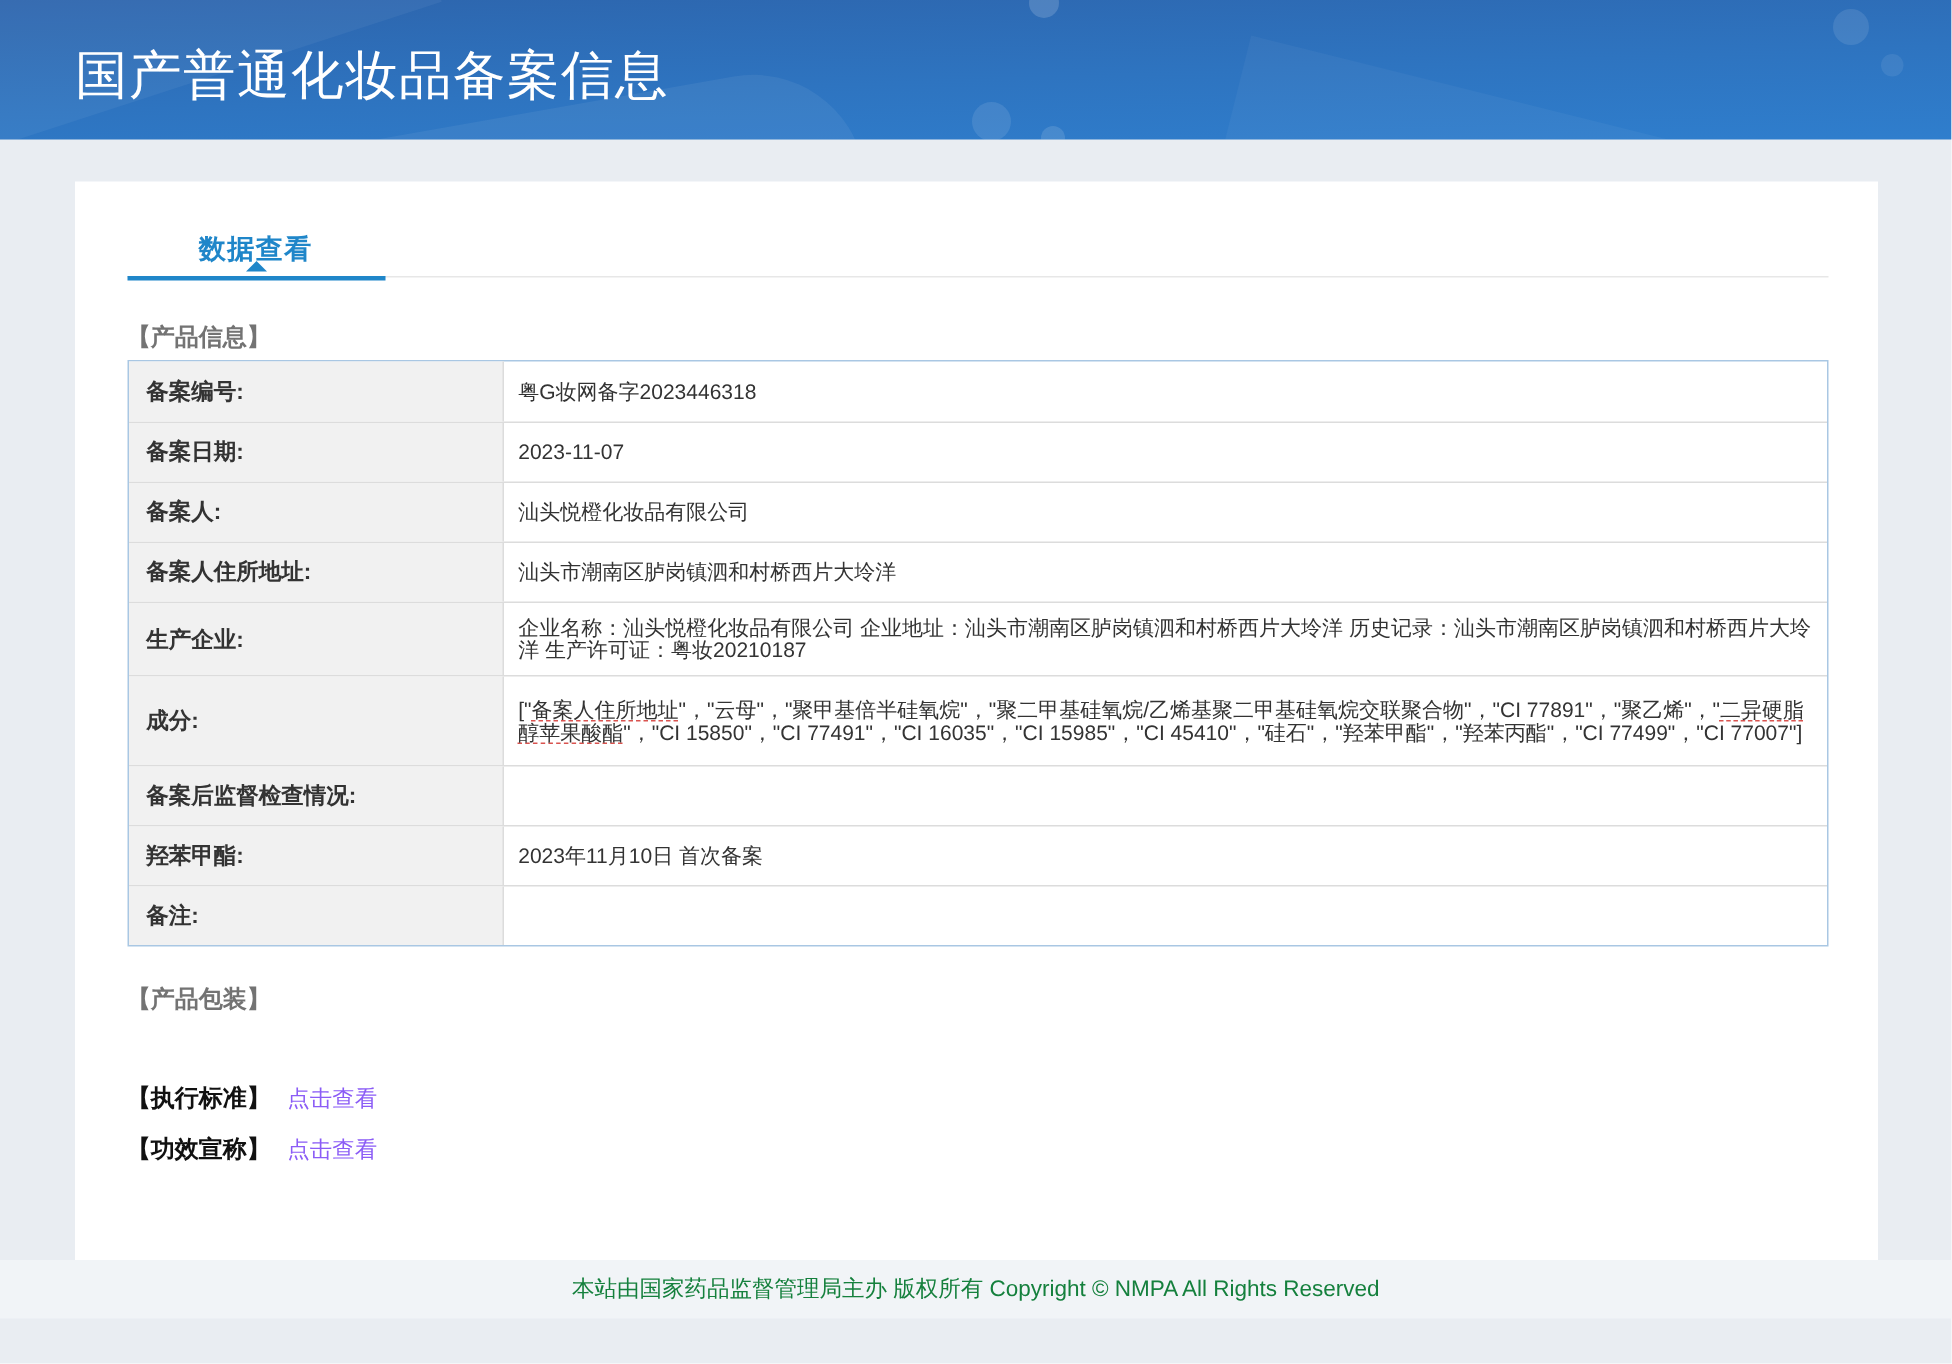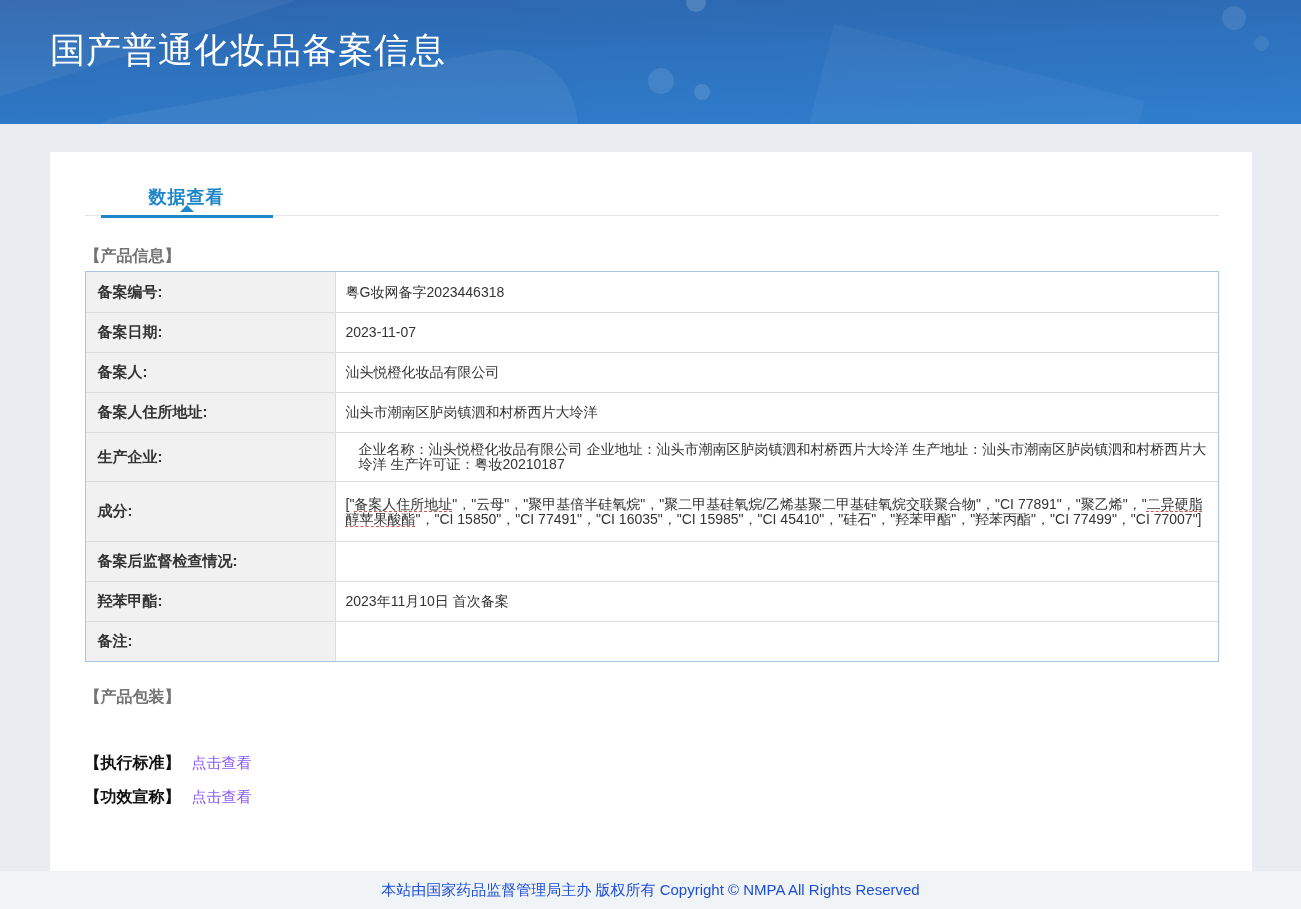--- a/index.html
+++ b/index.html
@@ -7,21 +7,21 @@
   body {
     background:#e9edf2;
     font-family:"Liberation Sans","DejaVu Sans",sans-serif;
     color:#333;
     overflow:hidden;
   }
 
   
   .header {
     position:relative;
-    height:124px;
+    height:93px;
     background:linear-gradient(178deg,#2d65ad 0%,#2e74c0 55%,#2f7ecd 100%);
     overflow:hidden;
     font-family:Liberation Serif, serif;
   }
   .header-title {
     position:relative; z-index:3;
     color:#ffffff;
     font-size:35px;
     font-weight:400;
     letter-spacing:1px;
@@ -55,21 +55,21 @@
     width:1202px;
     min-height:719px;
     margin:28px auto 0;
     background:#ffffff;
     padding:34px 33px 0 35px;
   }
 
   
   .tabbar { position:relative; height:30px; border-bottom:1px solid #e7e7e7; }
   .tab {
-    position:absolute; left:16px; bottom:-3px;
+    position:absolute; left:0; bottom:-3px;
     width:172px; height:33px;
     display:flex; justify-content:center; align-items:flex-start;
     color:#1f86c9; font-size:18px; font-weight:700; letter-spacing:1px;
     border-bottom:3px solid #1f86c9;
     cursor:pointer;
   }
   .caret {
     position:absolute; bottom:3px; left:50%; margin-left:-7px;
     width:0; height:0;
     border-left:7px solid transparent;
@@ -78,21 +78,21 @@
   }
 
   
   .section-title { margin-top:30px; font-size:16px; font-weight:700; color:#737373; }
 
   
   .info-table { margin-top:4px; border:1px solid #a9c7e3; }
   .trow { display:flex; border-top:1px solid #dcdcdc; min-height:40px; }
   .trow:first-child { border-top:none; }
   .trow-first { min-height:42px; }
-  .trow-mfr { min-height:48px;gap:13px; }
+  .trow-mfr { min-height:48px; }
   .trow-ing { min-height:60px;justify-content:flex-end; }
   .tlabel {
     width:250px; flex-shrink:0;
     background:#f1f1f1;
     border-right:1px solid #dcdcdc;
     display:flex; align-items:center;
     padding-left:12px;
     font-size:15px; font-weight:700; color:#333;
   }
   .tvalue {
@@ -122,21 +122,21 @@
     color:#8b5cf6;
     text-decoration:none;
     cursor:pointer;
   }
 
   
   .footer {
     height:39px;
     background:#f1f4f7;
     display:flex; align-items:center; justify-content:center;
-    font-size:15px; color:#1d4ed8;
+    font-size:15px; color:#15803d;
   }
 </style>
 </head>
 <body>
 
 <div class="header">
   <div class="deco deco-band-topleft"></div>
   <div class="deco deco-blob-left"></div>
   <div class="deco deco-band-mid"></div>
   <div class="deco deco-dot-1"></div>
@@ -185,21 +185,21 @@
     <div class="trow">
       <div class="tlabel">备案人住所地址:</div>
       <div class="tvalue">
           <span>汕头市潮南区胪岗镇泗和村桥西片大坽洋</span>
         </div>
     </div>
 
     <div class="trow trow-mfr">
       <div class="tlabel">生产企业:</div>
       <div class="tvalue">
-          <span>企业名称：汕头悦橙化妆品有限公司 企业地址：汕头市潮南区胪岗镇泗和村桥西片大坽洋 生产地址：汕头市潮南区胪岗镇泗和村桥西片大坽洋 生产许可证：粤妆20210187</span>
+          <span>企业名称：汕头悦橙化妆品有限公司 企业地址：汕头市潮南区胪岗镇泗和村桥西片大坽洋 历史记录：汕头市潮南区胪岗镇泗和村桥西片大坽洋 生产许可证：粤妆20210187</span>
         </div>
     </div>
 
     <div class="trow trow-ing">
       <div class="tlabel">成分:</div>
       <div class="tvalue">
         <span><span>["</span><span class="misspell">备案人住所地址</span><span>"，"云母"，"聚甲基倍半硅氧烷"，"聚二甲基硅氧烷/乙烯基聚二甲基硅氧烷交联聚合物"，"CI 77891"，"聚乙烯"，"</span><span class="misspell">二异硬脂醇苹果酸酯</span><span>"，"CI 15850"，"CI 77491"，"CI 16035"，"CI 15985"，"CI 45410"，"硅石"，"羟苯甲酯"，"羟苯丙酯"，"CI 77499"，"CI 77007"]</span></span>
       </div>
     </div>
 

